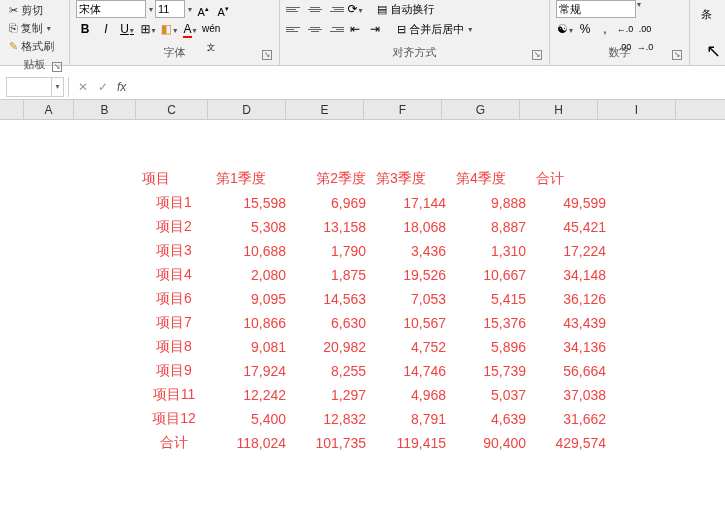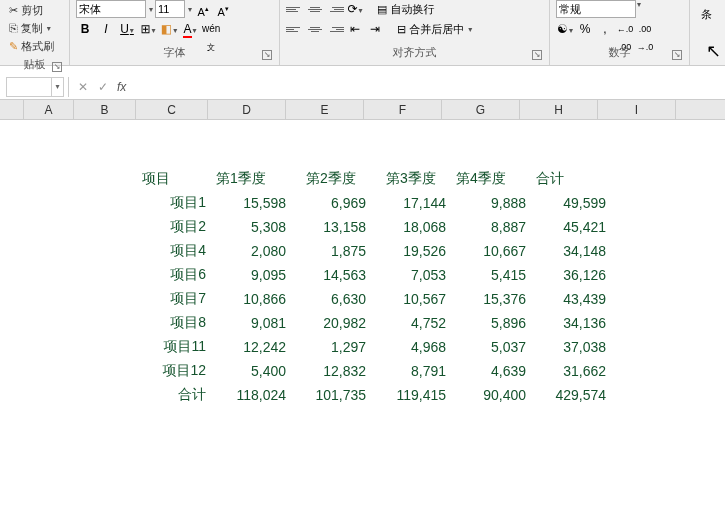--- a/index.html
+++ b/index.html
@@ -42,23 +42,23 @@
 .formula-input { flex: 1; height: 20px; border: none; outline: none; font-size: 12px; padding: 0 4px; }
 
 .col-headers { display: flex; height: 20px; border-bottom: 1px solid #ccc; background: #e8e8e8; }
 .corner { width: 24px; border-right: 1px solid #ccc; background: #e8e8e8; }
 .col-h { border-right: 1px solid #ccc; text-align: center; font-size: 12px; line-height: 20px; color: #333; cursor: pointer; }
 .col-A { width: 50px; } .col-B { width: 62px; } .col-C { width: 72px; }
 .col-D { width: 78px; } .col-E { width: 78px; } .col-F { width: 78px; }
 .col-G { width: 78px; } .col-H { width: 78px; } .col-I { width: 78px; }
 
 .grid { position: relative; background: #fff; height: 400px; }
-.data-table { position: absolute; left: 136px; top: 46px; font-size: 14px; color: #14532d; font-family: "SimSun","Arial"; }
+.data-table { position: absolute; left: 136px; top: 46px; font-size: 14px; color: #ef4444; font-family: "SimSun","Arial"; }
 .data-table td { padding: 2px 4px; height: 21px; }
-.data-table .lbl { text-align: right; width: 72px; }
+.data-table .lbl { text-align: center; width: 72px; }
 .data-table .num { text-align: right; width: 78px; }
 .data-table .hdr td { text-align: center; }
 .data-table .hdr .lbl { text-align: left; }
 
 .cursor-arrow { position: absolute; right: 4px; top: 40px; font-size: 18px; color: #000; pointer-events: none; }
 </style>
 </head>
 <body>
 
 <div class="ribbon">
@@ -217,22 +217,22 @@
   <div class="col-h col-H">H</div>
   <div class="col-h col-I">I</div>
 </div>
 
 <div class="grid">
   <table class="data-table">
     <tbody>
         <tr class="hdr">
       <td class="lbl">项目</td>
       <td class="num" style="text-align:left">第1季度</td>
-      <td class="num" style="text-align:center">第2季度</td>
-      <td class="num" style="text-align:center">第3季度</td>
+      <td class="num" style="text-align:right">第2季度</td>
+      <td class="num" style="text-align:left">第3季度</td>
       <td class="num" style="text-align:left">第4季度</td>
       <td class="num" style="text-align:left">合计</td>
     </tr>
     </tbody>
       <tbody id="data-rows">
         <tr>
           <td class="lbl">项目1</td>
           <td class="num">15,598</td>
           <td class="num">6,969</td>
           <td class="num">17,144</td>
@@ -241,20 +241,28 @@
         </tr>
         <tr>
           <td class="lbl">项目2</td>
           <td class="num">5,308</td>
           <td class="num">13,158</td>
           <td class="num">18,068</td>
           <td class="num">8,887</td>
           <td class="num">45,421</td>
         </tr>
         <tr>
+          <td class="lbl">项目3</td>
+          <td class="num">10,688</td>
+          <td class="num">1,790</td>
+          <td class="num">3,436</td>
+          <td class="num">1,310</td>
+          <td class="num">17,224</td>
+        </tr>
+        <tr>
           <td class="lbl">项目4</td>
           <td class="num">2,080</td>
           <td class="num">1,875</td>
           <td class="num">19,526</td>
           <td class="num">10,667</td>
           <td class="num">34,148</td>
         </tr>
         <tr>
           <td class="lbl">项目6</td>
           <td class="num">9,095</td>
@@ -273,20 +281,28 @@
         </tr>
         <tr>
           <td class="lbl">项目8</td>
           <td class="num">9,081</td>
           <td class="num">20,982</td>
           <td class="num">4,752</td>
           <td class="num">5,896</td>
           <td class="num">34,136</td>
         </tr>
         <tr>
+          <td class="lbl">项目9</td>
+          <td class="num">17,924</td>
+          <td class="num">8,255</td>
+          <td class="num">14,746</td>
+          <td class="num">15,739</td>
+          <td class="num">56,664</td>
+        </tr>
+        <tr>
           <td class="lbl">项目11</td>
           <td class="num">12,242</td>
           <td class="num">1,297</td>
           <td class="num">4,968</td>
           <td class="num">5,037</td>
           <td class="num">37,038</td>
         </tr>
         <tr>
           <td class="lbl">项目12</td>
           <td class="num">5,400</td>

